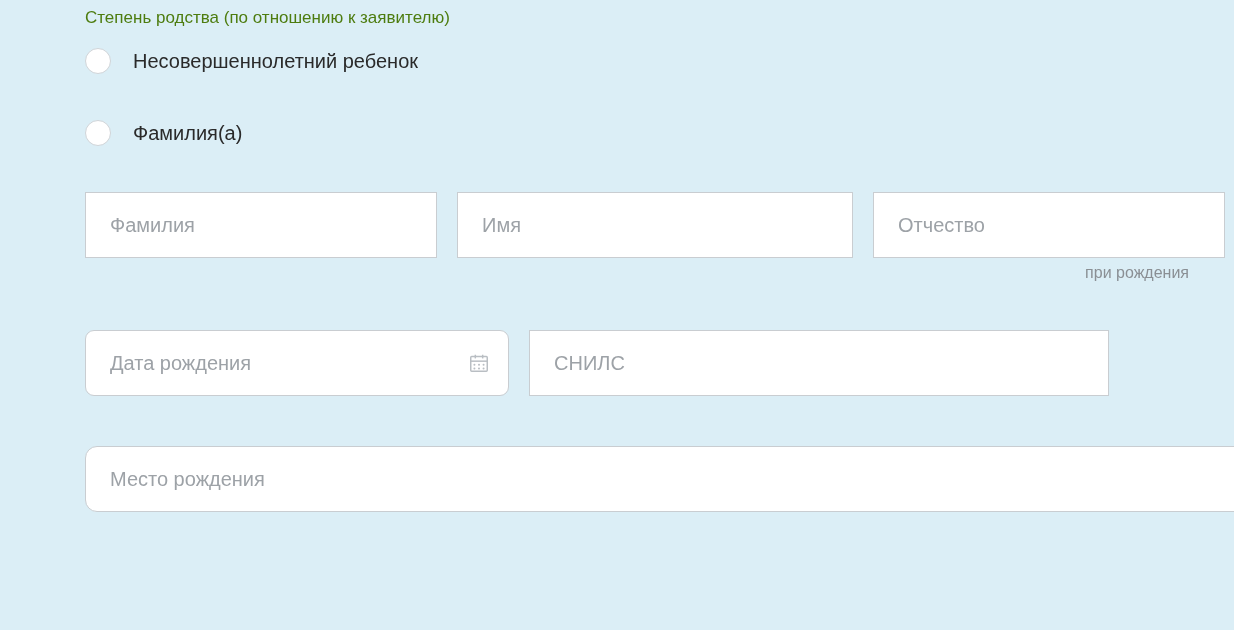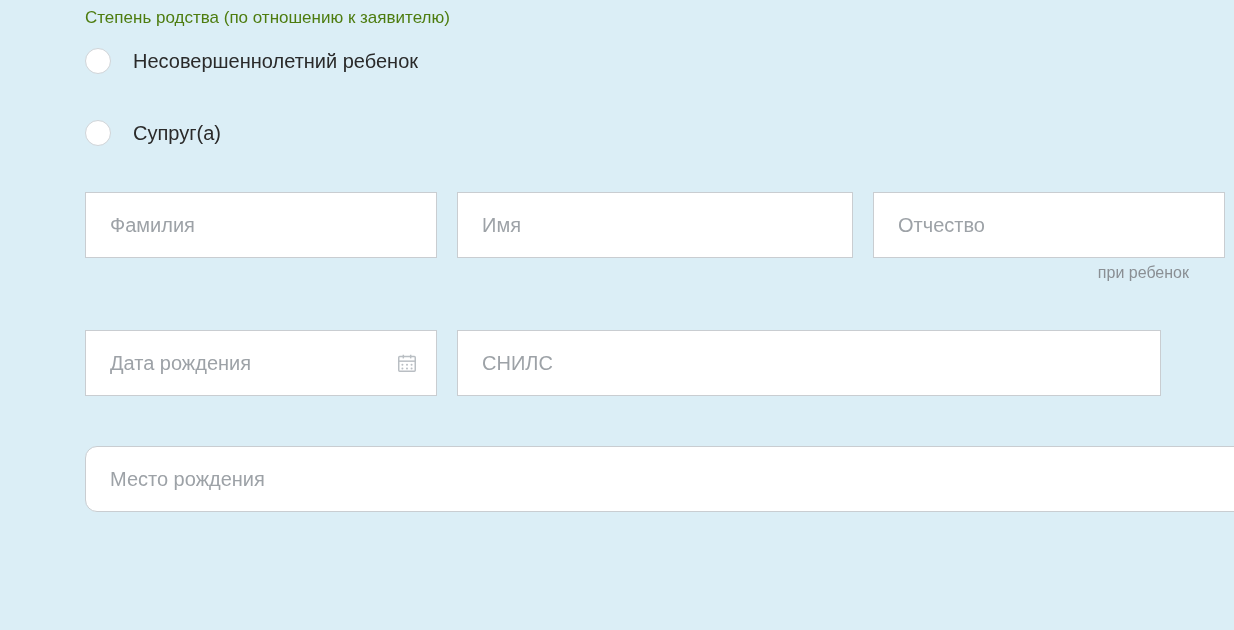--- a/index.html
+++ b/index.html
@@ -74,22 +74,22 @@
     text-align: right;
     margin-top: 6px;
   }
   .row-name { margin-bottom: 0; }
   .row-name .field-block:nth-child(1) .input { width: 352px; }
   .row-name .field-block:nth-child(2) .input { width: 396px; }
   .row-name .field-block:nth-child(3) .input { width: 352px; }
   .row-name .field-block:nth-child(3) { width: 316px; }
 
   .row-dob { margin-top: 48px; }
-  .row-dob .field-block:nth-child(1) .input { width: 352px; padding-right: 18px; }
-  .row-dob .field-block:nth-child(2) .input { width: 704px; }
+  .row-dob .field-block:nth-child(1) .input { width: 424px; padding-right: 18px; border-radius: 9px; }
+  .row-dob .field-block:nth-child(2) .input { width: 580px; }
 
   .row-pob { margin-top: 50px; }
   .row-pob .field-block .input { width: 1208px; border-radius: 12px; }
 
   .calendar-icon {
     position: absolute;
     right: 18px;
     top: 50%;
     transform: translateY(-50%);
     color: #b9bec3;
@@ -106,39 +106,39 @@
 
   <div class="group-label">Степень родства (по отношению к заявителю)</div>
 
   <div class="radio-row">
     <span class="radio-circle"></span>
     <span class="radio-label">Несовершеннолетний ребенок</span>
   </div>
 
   <div class="radio-row">
     <span class="radio-circle"></span>
-    <span class="radio-label">Супруг(а)</span>
+    <span class="radio-label">Фамилия(а)</span>
   </div>
 
   <div class="row row-name">
     <div class="field-block">
       <div class="input">
         <input type="text" placeholder="Фамилия" style="">
       </div>
     </div>
     <div class="field-block">
       <div class="input">
         <input type="text" placeholder="Имя" style="">
       </div>
     </div>
     <div class="field-block">
       <div class="input">
         <input type="text" placeholder="Отчество" style="">
       </div>
-      <div class="hint">при ребенок</div>
+      <div class="hint">при рождения</div>
     </div>
   </div>
 
   <div class="row row-dob">
     <div class="field-block">
       <div class="input">
         <input type="text" placeholder="Дата рождения" style="">
         <span class="calendar-icon">
           <svg width="22" height="22" viewBox="0 0 24 24" fill="none" stroke="currentColor" stroke-width="1.6">
             <rect x="3" y="5" width="18" height="16" rx="1"></rect>

